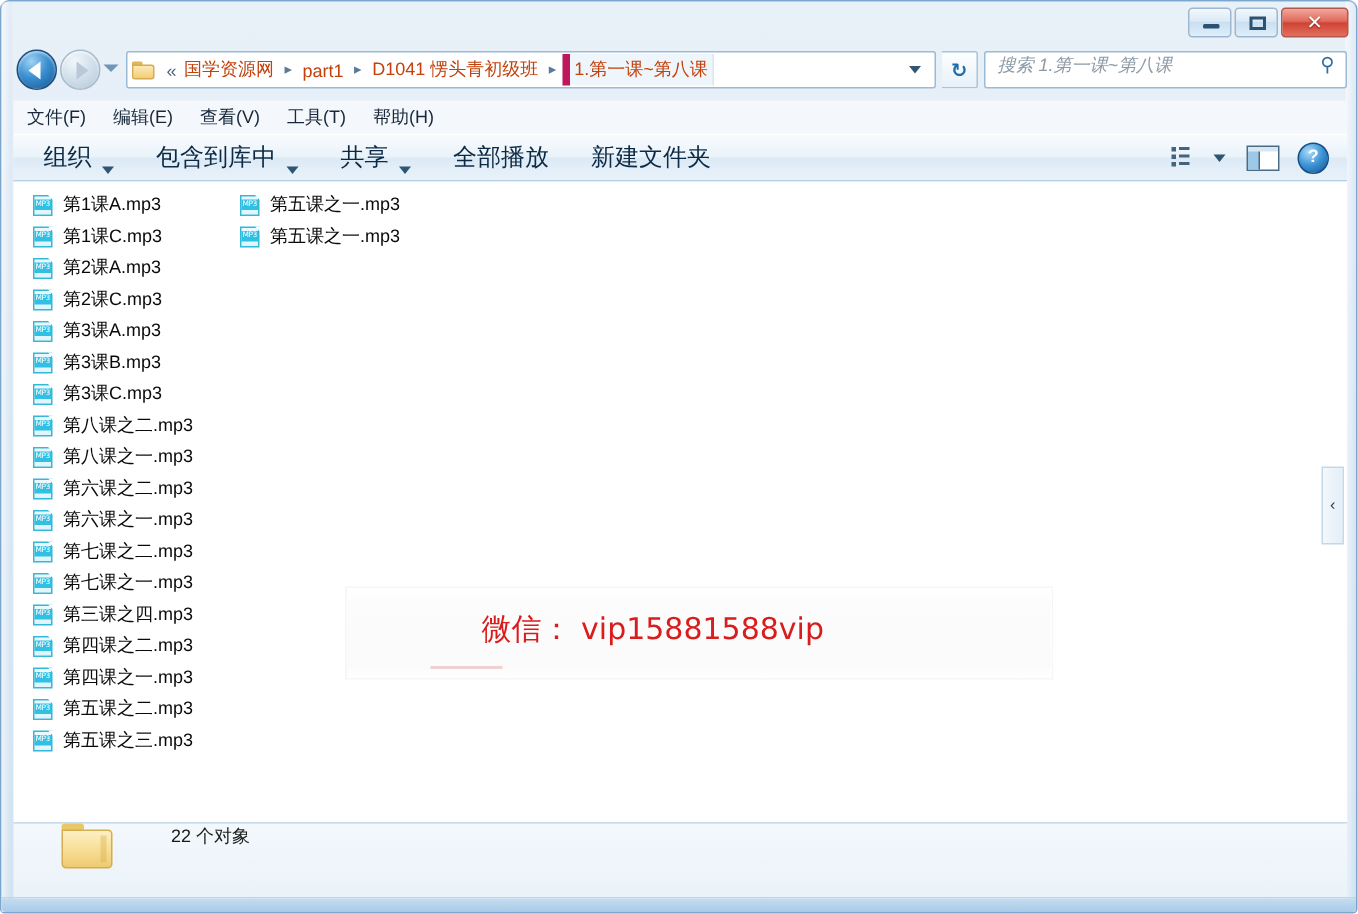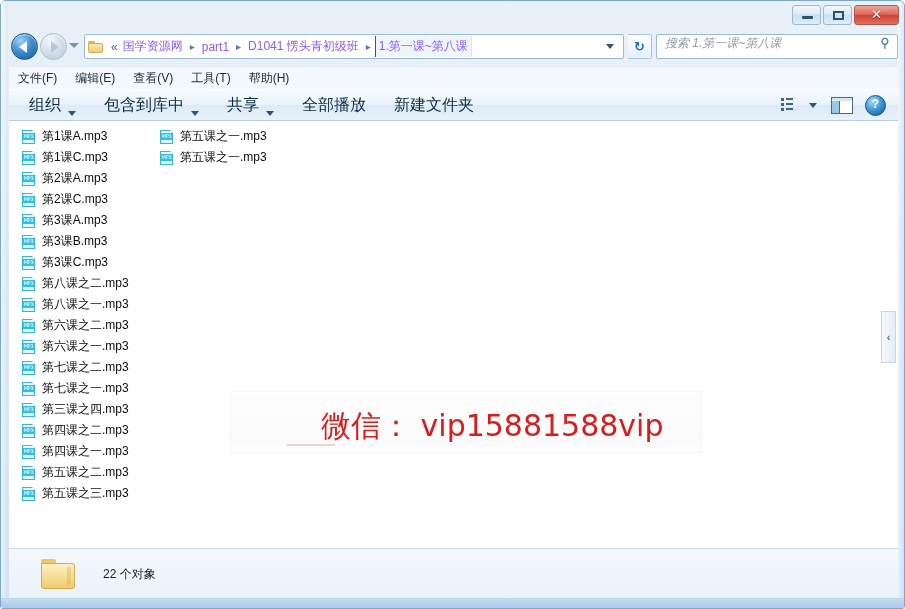--- a/index.html
+++ b/index.html
@@ -185,27 +185,27 @@
     box-sizing: border-box;
   }
   .crumb-chevrons {
     color: #4a647c;
     font-size: 12px;
     padding: 0 3px;
     letter-spacing: -1px;
   }
   .crumb {
     font-size: 12px;
-    color: #8b5cf6;
+    color: #c2410c;
     padding: 2px 3px;
     white-space: nowrap;
   }
   .crumb.current {
     background: #eef5fb;
-    border-left: 1px solid #be185d;
+    border-left: 5px solid #be185d;
     border-right: 1px solid #d7e6f2;
   }
   .crumb-sep {
     color: #5b7album;
     color: #5b7a96;
     font-size: 10px;
     padding: 0 4px;
   }
   .addr-drop {
     margin-left: auto;
@@ -383,21 +383,21 @@
     content: "";
     position: absolute;
     left: 56px; top: 52px;
     width: 48px; height: 2px;
     background: #e8b6b6;
     opacity: .6;
   }
   .watermark {
     position: absolute;
     left: 312px; top: 285px;
-    font-size: 30px;
+    font-size: 20px;
     color: #d91d1d;
     white-space: nowrap;
     z-index: 3;
     font-family: "DejaVu Sans", "Liberation Sans", sans-serif;
     pointer-events: none;
   }
   .file-col {
     position: absolute;
     top: 5px;
   }
@@ -471,22 +471,23 @@
 
   
   .statusbar {
     position: absolute;
     left: 8px; top: 547px;
     width: 889px; height: 52px;
     box-sizing: border-box;
     background: linear-gradient(180deg,#f3f8fc 0%, #eaf2f9 100%);
     border-top: 1px solid #c9dceb;
     display: flex;
-    align-items: center;
+    align-items: flex-start;
     padding-left: 32px;
+    gap: 11px;
   }
   .status-folder {
     width: 36px; height: 32px;
     position: relative;
     margin-right: 26px;
     flex: none;
   }
   .status-folder .tab {
     position: absolute;
     left: 0; top: 0;

